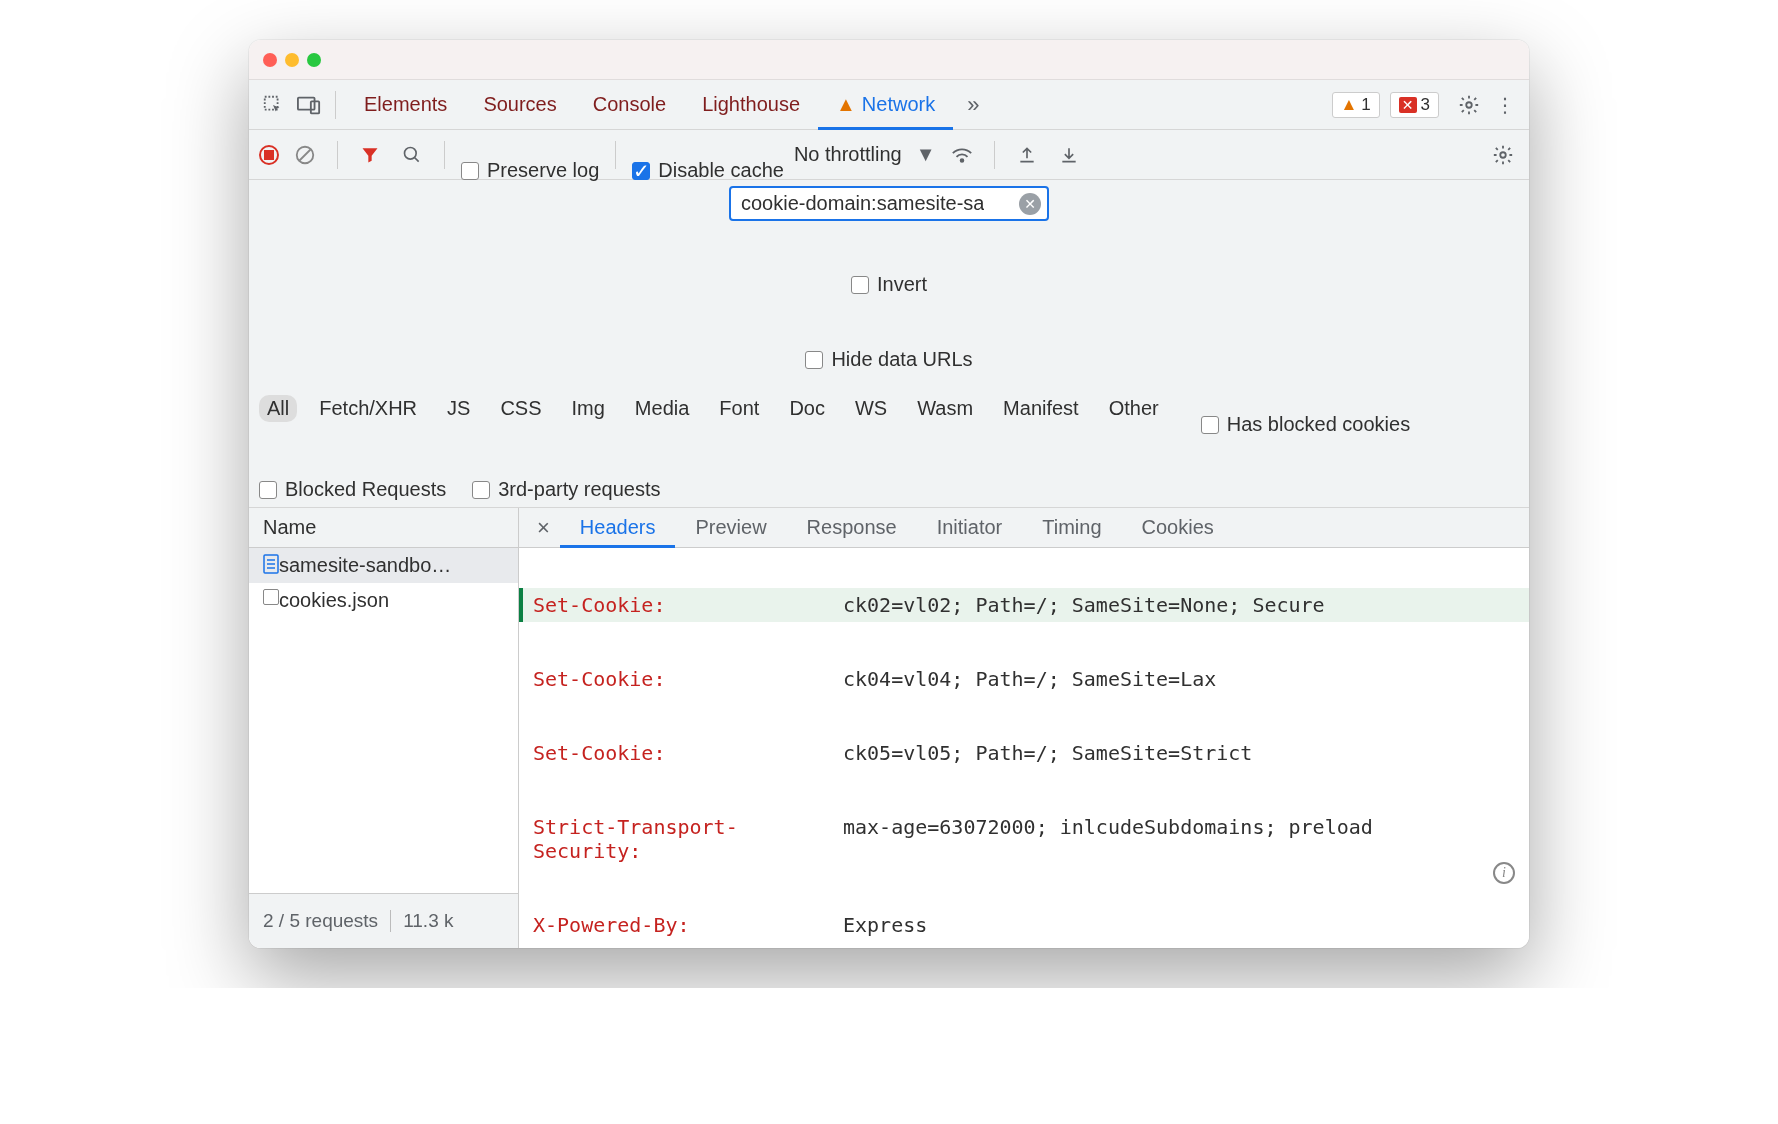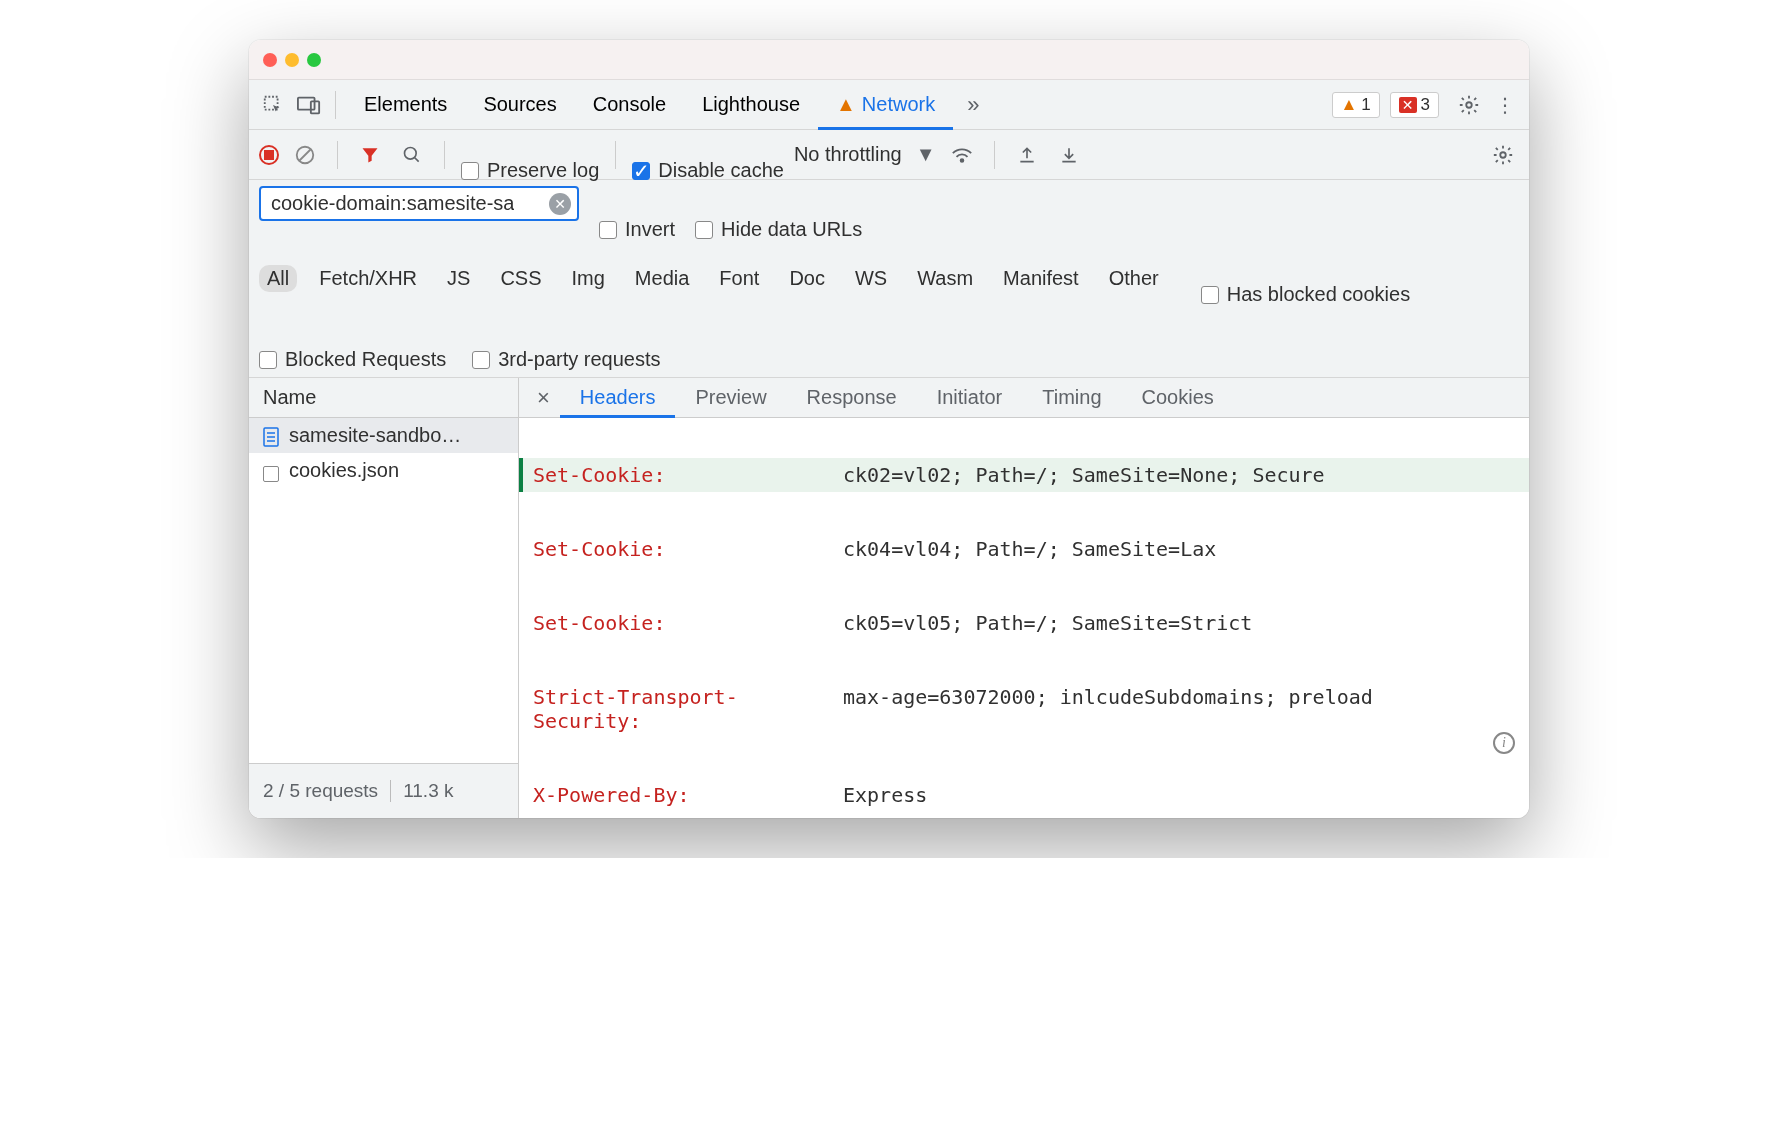--- a/index.html
+++ b/index.html
@@ -37,56 +37,56 @@
   .tabstrip {
     display:flex; align-items:center; height:50px; padding:0 8px;
     border-bottom:1px solid #d6d6d6; background:#f1f3f4; gap:4px;
   }
   .iconbtn {
     width:32px; height:32px; display:flex; align-items:center; justify-content:center;
     color:#5f6368; cursor:pointer; border-radius:4px;
   }
   .divider { width:1px; height:28px; background:#ccc; margin:0 6px; }
   .tabs { display:flex; gap:0; align-items:center; }
-  .tab { padding:0 18px; height:50px; display:flex; align-items:center; color:#000000; cursor:pointer; font-size:20px; gap:6px;}
+  .tab { padding:0 18px; height:50px; display:flex; align-items:center; color:#7f1d1d; cursor:pointer; font-size:20px; gap:6px;}
   .tab.active { color:#1a73e8; box-shadow: inset 0 -3px 0 #1a73e8; }
   .chev { padding:0 10px; color:#5f6368; font-size:22px; }
   .badge { display:flex; align-items:center; gap:4px; border:1px solid #ccc; border-radius:3px; padding:2px 8px; font-size:17px; background:#fff;}
   .badge .wi{color:#e37400;} .badge .ei{background:#d93025;color:#fff;border-radius:2px;padding:0 3px;font-size:14px;}
   
   .nettoolbar {
     display:flex; align-items:center; height:50px; padding:0 10px; gap:10px;
     border-bottom:1px solid #d6d6d6; background:#f1f3f4;
   }
   .recbtn { width:20px;height:20px;border:2px solid #d93025;border-radius:50%; display:flex;align-items:center;justify-content:center;}
   .recbtn::after{content:"";width:10px;height:10px;background:#d93025;}
   .clearbtn svg{stroke:#888;}
   .funnel { color:#d93025; }
   .chk { display:flex; align-items:center; gap:8px; font-size:20px; color:#303030;margin-top:32px;}
   .chkbox { width:18px;height:18px;border:1.5px solid #888;border-radius:3px;display:inline-flex;align-items:center;justify-content:center;background:#fff;}
   .chkbox.checked{background:#1a73e8;border-color:#1a73e8;color:#fff;}
   .select { display:flex;align-items:flex-end;gap:14px;color:#303030;}
   
   .filterrow { display:flex; flex-direction:column; padding:6px 10px; gap:10px; border-bottom:1px solid #d6d6d6; background:#f1f3f4;}
-  .frow1 { display:flex; align-items:flex-start; gap:20px; }
+  .frow1 { display:flex; align-items:center; gap:20px;flex-direction:column; }
   .filterinput {
     display:flex;align-items:center;border:2px solid #1a73e8;border-radius:4px;
     padding:4px 6px 4px 10px; background:#fff; width:320px; font-size:20px;
     justify-content:space-between;
   }
   .filterinput .clr{width:22px;height:22px;border-radius:50%;background:#9aa0a6;color:#fff;display:flex;align-items:center;justify-content:center;font-size:14px;}
   .typefilters { display:flex; gap:14px; align-items:center; flex-wrap:wrap; font-size:20px;}
   .typefilters .pill { padding:2px 8px; border-radius:10px; }
   .typefilters .pill.sel { background:#ddd; }
   .frow3 { display:flex; gap:26px; }
   
   .split { display:flex; height:440px; background:#fff; }
   .leftpane { width:270px; border-right:1px solid #ccc; display:flex; flex-direction:column;}
   .colhead { height:40px; display:flex; align-items:center; padding:0 14px; border-bottom:1px solid #ccc; background:#f1f3f4; font-size:20px;}
-  .reqrow { display:flex; align-items:flex-end; gap:10px; padding:6px 14px; font-size:20px;}
+  .reqrow { display:flex; align-items:flex-start; padding:6px 14px; font-size:20px;}
   .reqrow.sel { background:#e8eaed; }
   .docicon{color:#1a73e8;}
   .sqicon{width:16px;height:16px;border:1.5px solid #888;border-radius:2px;}
   .leftspacer{flex:1;}
   .status { height:55px; border-top:1px solid #ccc; display:flex; align-items:center; padding:0 14px; gap:12px; background:#f1f3f4; font-size:19px; color:#5f6368;}
   .status .sdiv{width:1px;height:22px;background:#bbb;}
   .rightpane { flex:1; display:flex; flex-direction:column; position:relative;}
   .dtabs { height:40px; display:flex; align-items:center; border-bottom:1px solid #ccc; background:#f1f3f4; gap:0; padding-left:8px;}
   .dtabs .close{padding:0 10px;color:#5f6368;cursor:pointer;font-size:22px;}
   .dtab { padding:0 20px; height:40px; display:flex; align-items:center; color:#5f6368; font-size:20px; cursor:pointer;}

